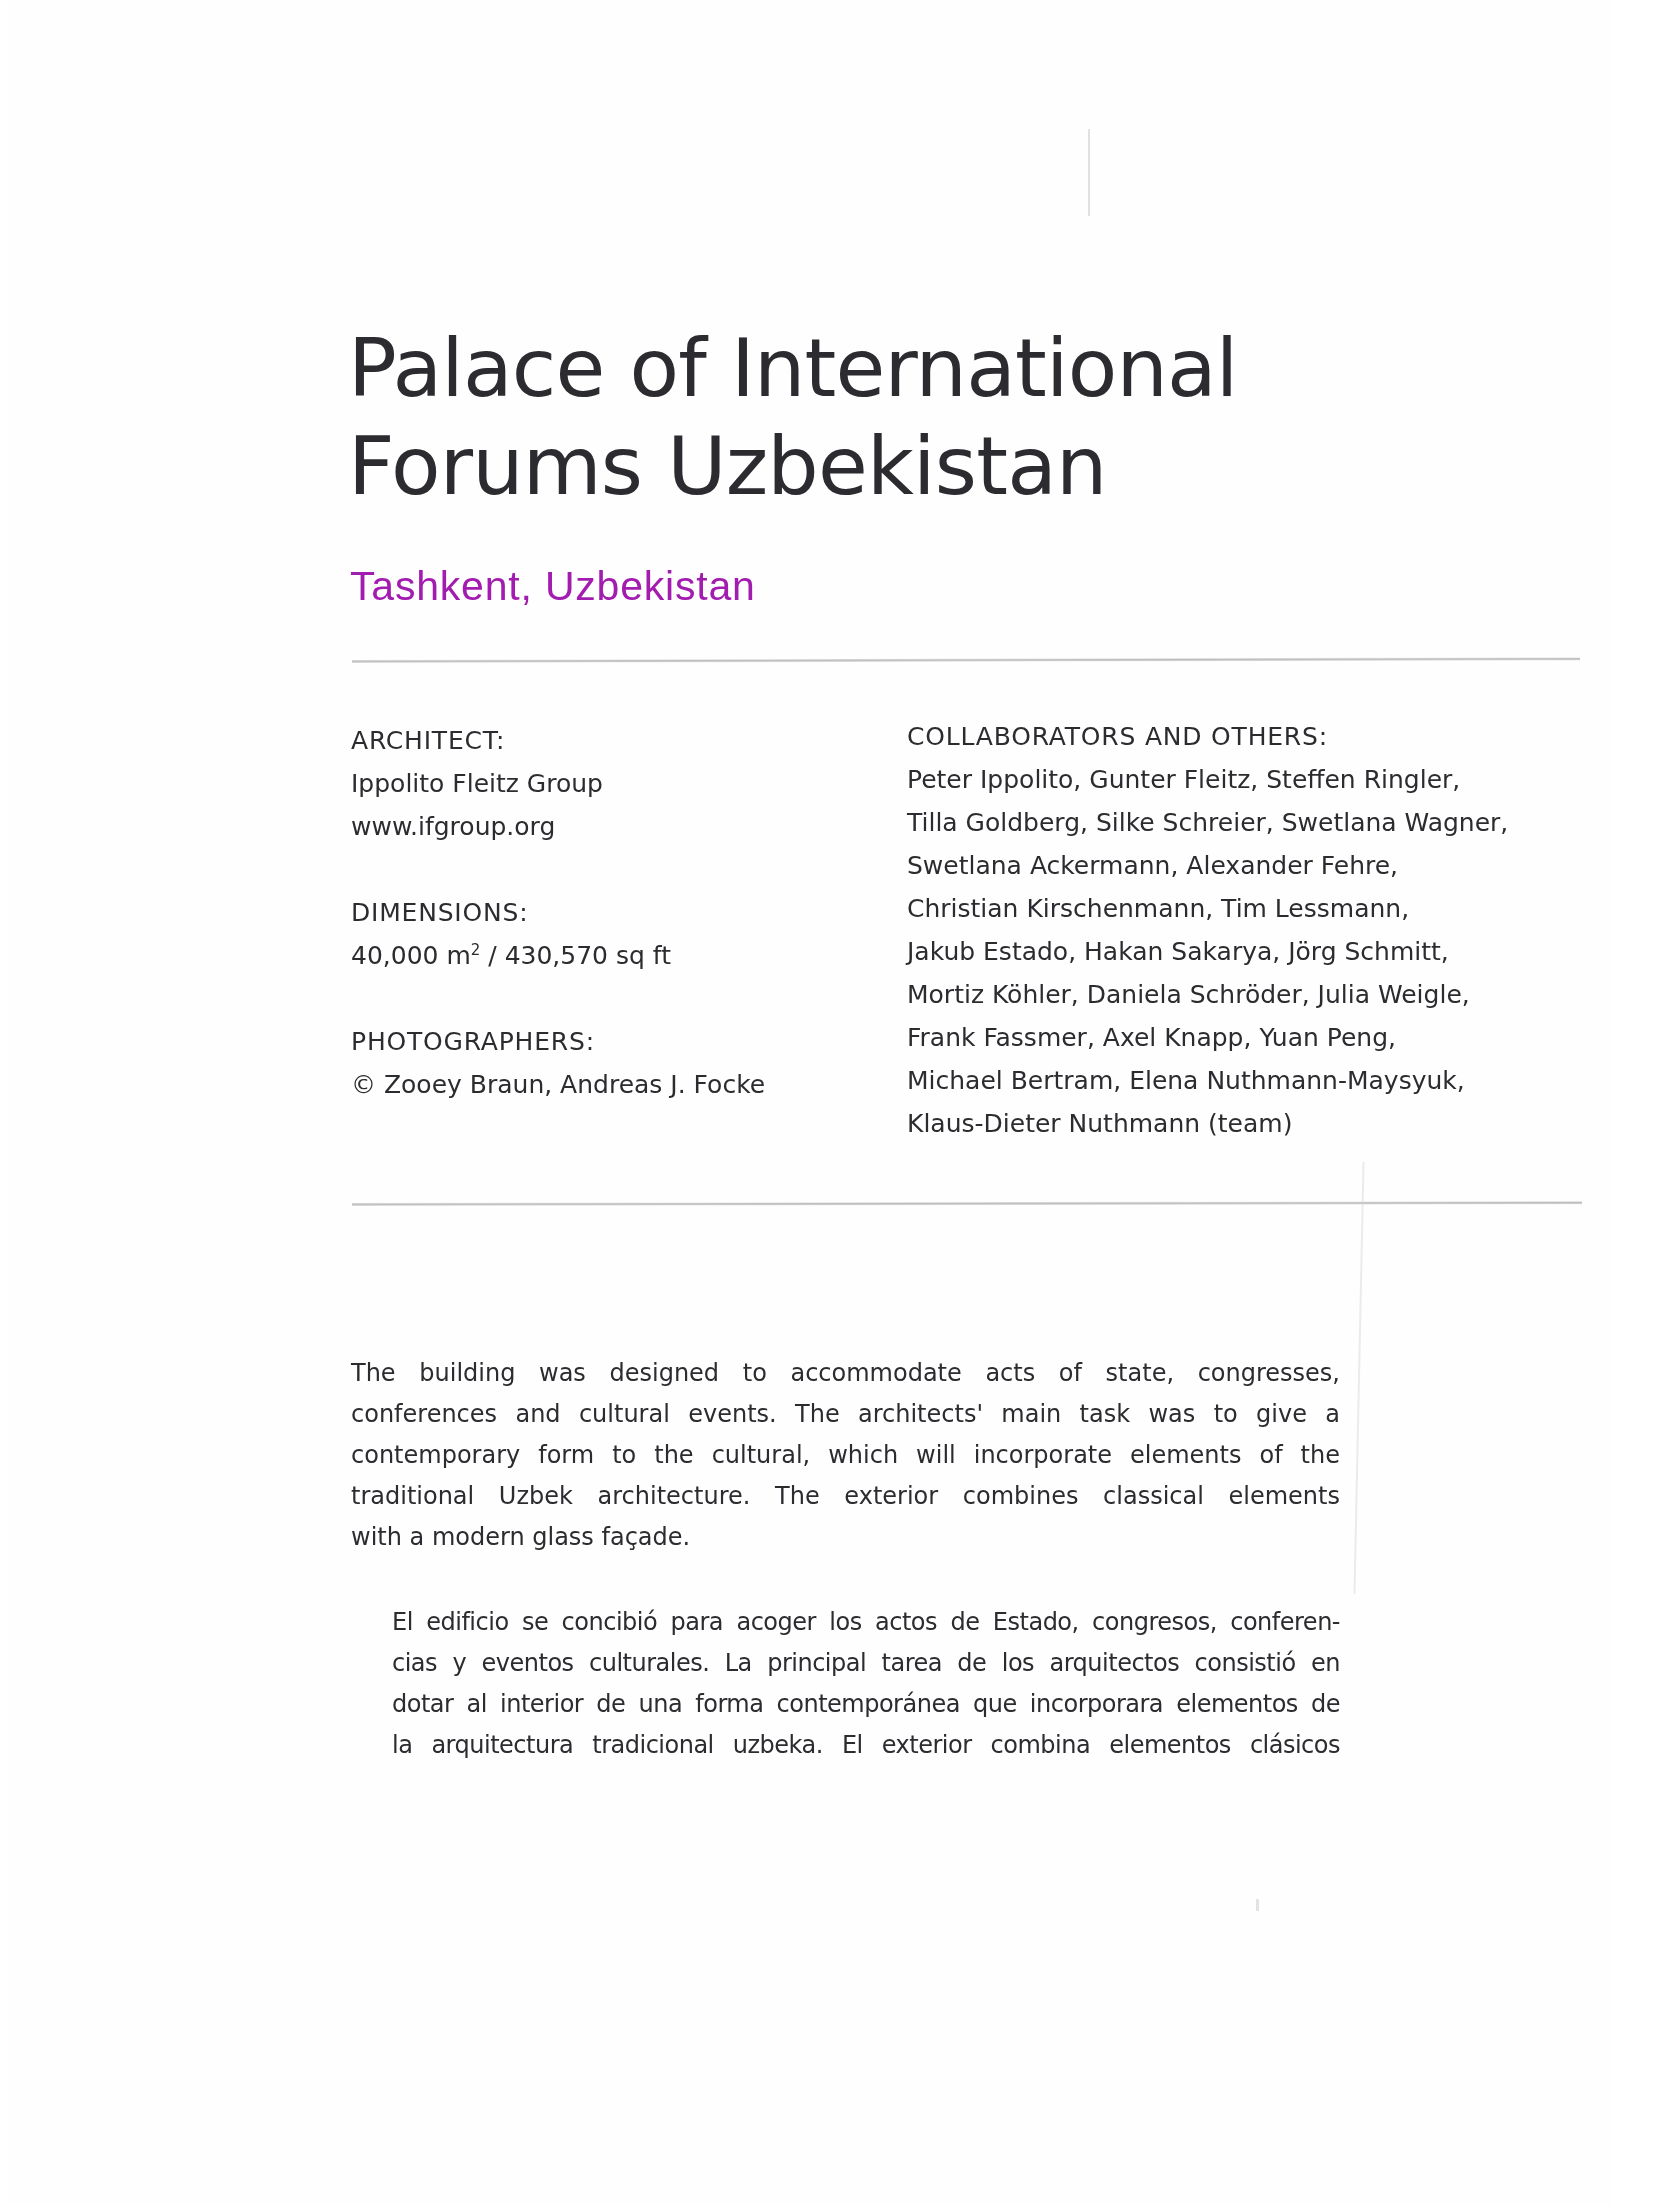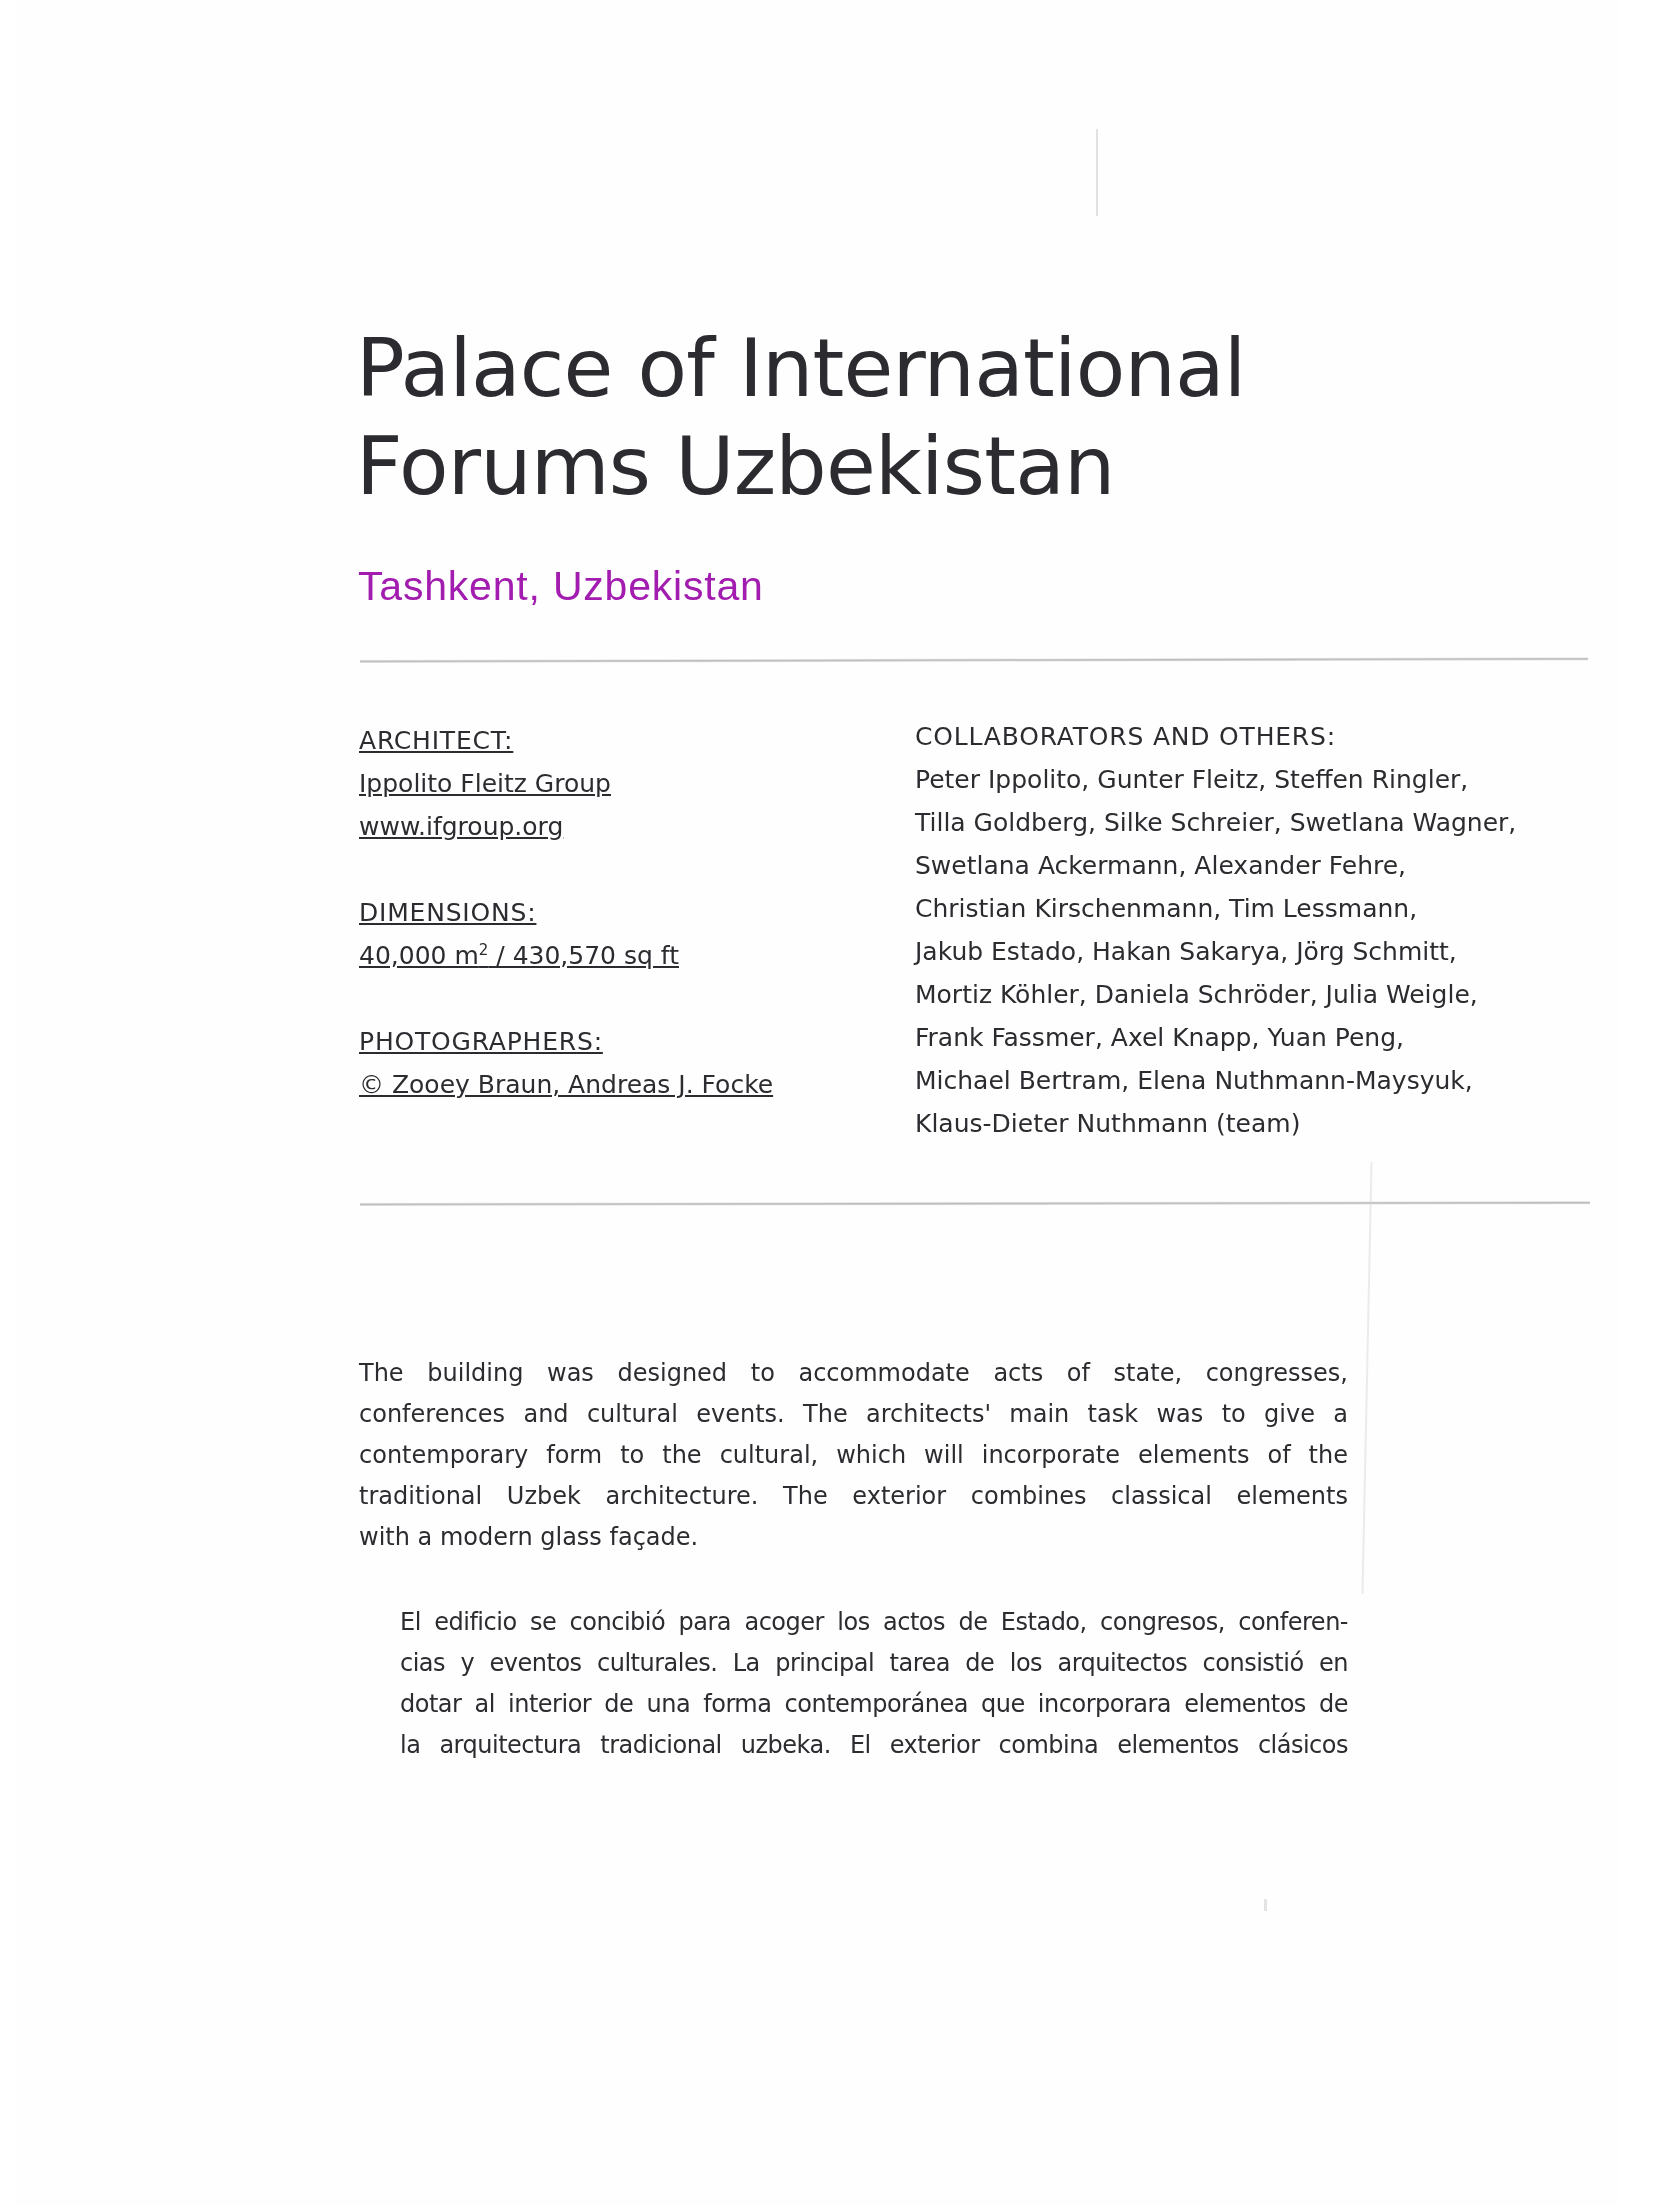--- a/index.html
+++ b/index.html
@@ -1,37 +1,37 @@
 <!DOCTYPE html>
 <html style="font-size:13.3px"><head>
 <meta charset="utf-8">
 <style>
   html, body { margin: 0; padding: 0; background: #ffffff; }
   body { width: 1676px; height: 2205px; position: relative; overflow: hidden;
          font-family: "DejaVu Sans", sans-serif; color: #2a2a2e; }
-  .page { position: absolute; left: 16px; top: 0; width: 1604px; height: 2205px; background: #fefefe; }
+  .page { position: absolute; left: 8px; top: 0; width: 1604px; height: 2205px; background: #fefefe; }
 
   .title { position: absolute; left: 340px; top: 319px; margin: 0;
            font-family: "DejaVu Sans", sans-serif; font-weight: normal;
            font-size: 81px; line-height: 98px; letter-spacing: -0.8px; color: #2b2b30; }
   .title span { display: block; white-space: nowrap; }
 
   .subtitle { position: absolute; left: 342px; top: 561px; margin: 0;
               font-family: Liberation Sans, sans-serif; font-weight: normal;
               font-size: 41px; line-height: 50px; letter-spacing: 0.8px; color: #a21caf; white-space: nowrap; }
 
   .rule { position: absolute; height: 3.3px;
           background: linear-gradient(to bottom, #e6e6e6 0, #bdbdbd 40%, #c9c9c9 70%, #ececec 100%); }
   .rule-top { left: 344px; top: 660px; width: 1228px; transform: rotate(-0.12deg); transform-origin: left center; }
   .rule-bottom { left: 344px; top: 1203px; width: 1230px; transform: rotate(-0.08deg); transform-origin: left center; }
 
   .credits { position: absolute; left: 0; top: 0; }
   .col { position: absolute; font-family: "DejaVu Sans", sans-serif;
          font-size: 25px; line-height: 43px; color: #2c2c30; white-space: nowrap; }
-  .col-left { left: 343px; top: 719px; text-decoration: underline; }
+  .col-left { left: 343px; top: 719px; }
   .col-right { left: 899px; top: 715px; }
   .label { display: block; letter-spacing: 0.8px; }
   .value { display: block; }
   .gap { display: block; height: 43px; }
 
   .para { position: absolute; left: 343px; width: 989px; margin: 0;
           font-family: "DejaVu Sans", sans-serif; font-size: 24px; line-height: 41px;
           color: #2c2c30; text-align: justify; }
   .para .ln { display: block; text-align: justify; text-align-last: justify; white-space: nowrap; }
   .para .ln.last { text-align-last: left; }

